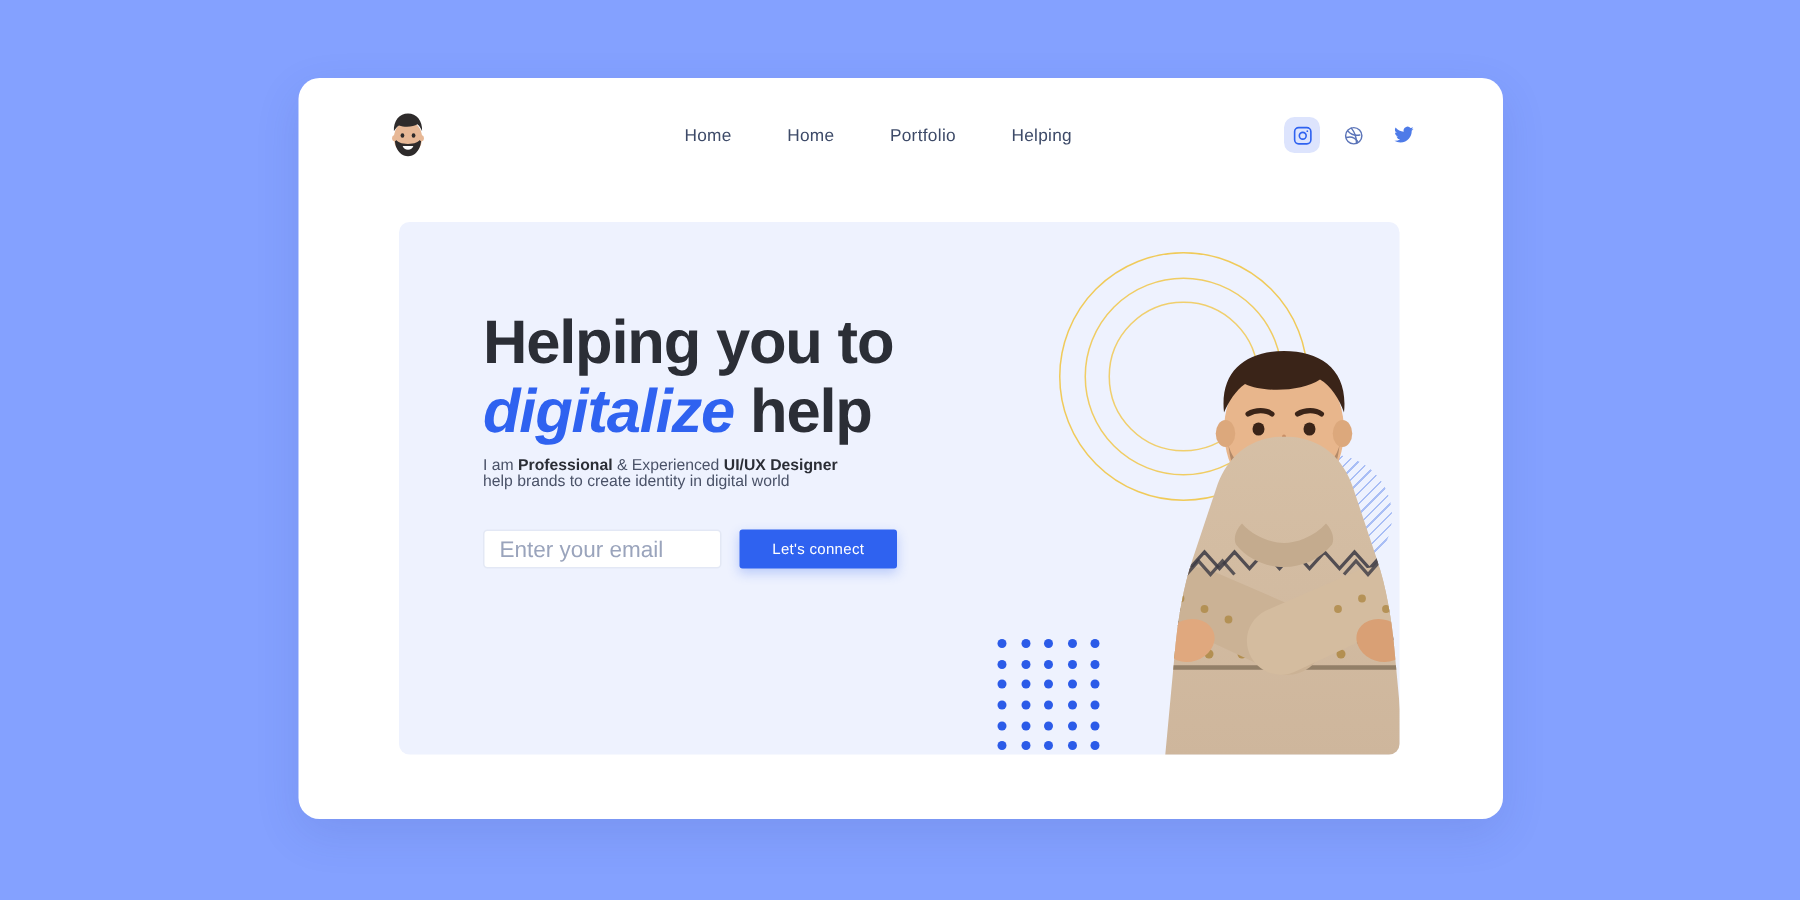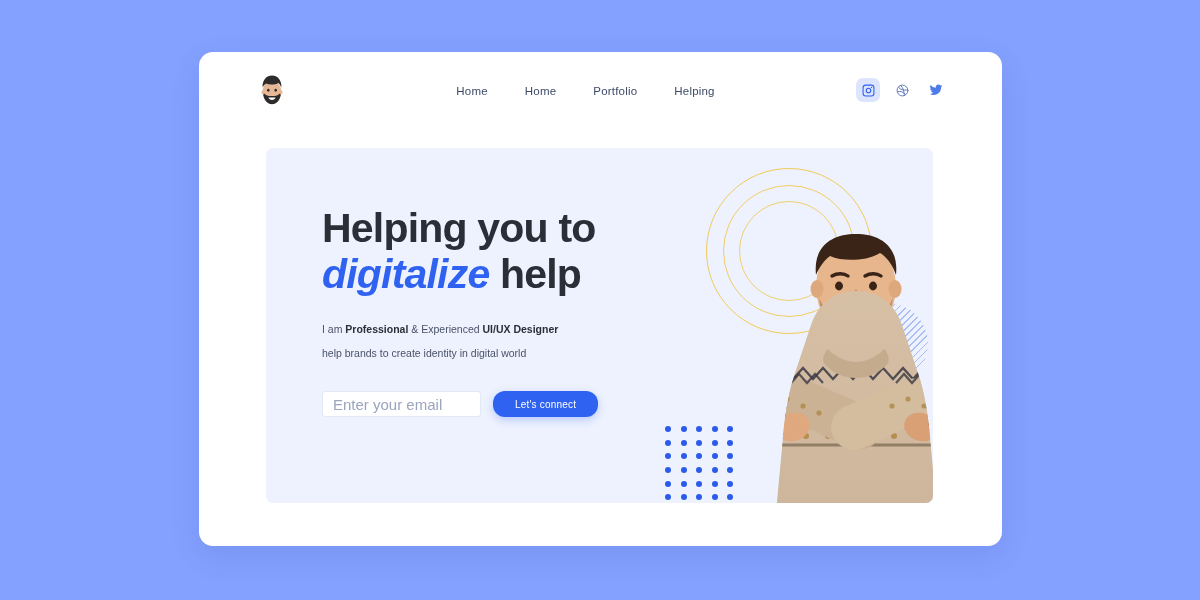--- a/index.html
+++ b/index.html
@@ -171,23 +171,23 @@
   .headline {
     font-size: 41px;
     line-height: 46px;
     font-weight: 700;
     color: #2B2E36;
     letter-spacing: -0.8px;
   }
   .headline .accent { color: #2F62F0; font-style: italic; }
 
   .subtext {
-    margin-top: 20px;
+    margin-top: 8px;
     font-size: 10.5px;
-    line-height: 24px;
+    line-height: 11px;
     color: #4A5268;
     max-width: 258px;
   }
   .subtext b { font-weight: 700; color: #2B2E36; }
 
   
   .signup-form {
     margin-top: 26px;
     display: flex;
     align-items: stretch;
@@ -207,21 +207,21 @@
     outline: none;
   }
   .email-input::placeholder { color: #9AA4BC; }
 
   .connect-btn {
     width: 105px;
     height: 26px;
     background: #2F62F0;
     color: #FFFFFF;
     border: none;
-    border-radius: 12px;
+    border-radius: 2px;
     font-family: "Liberation Sans", sans-serif;
     font-size: 10px;
     letter-spacing: 0.2px;
     cursor: pointer;
     box-shadow: 0 3px 8px rgba(47, 98, 240, 0.28);
   }
 
   
   .hero-photo {
     position: absolute;

